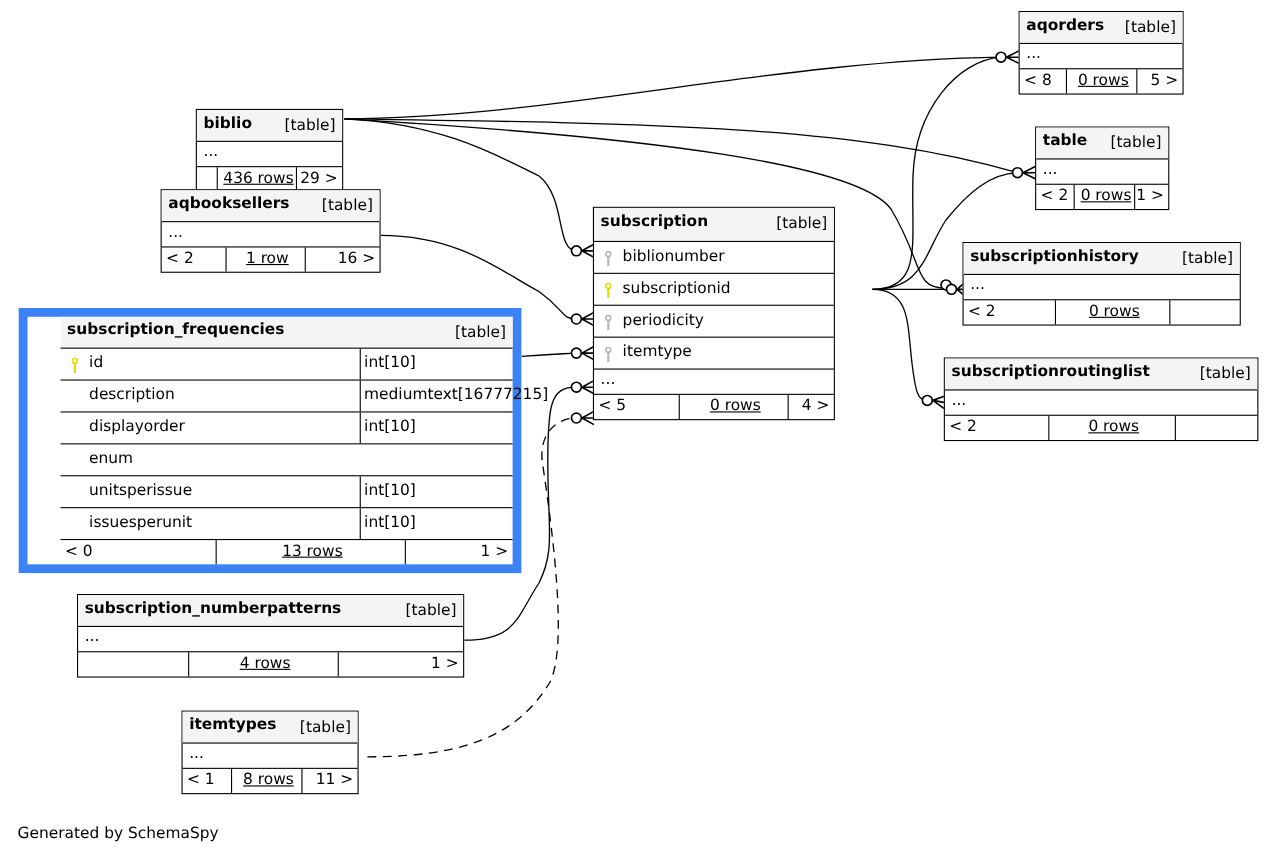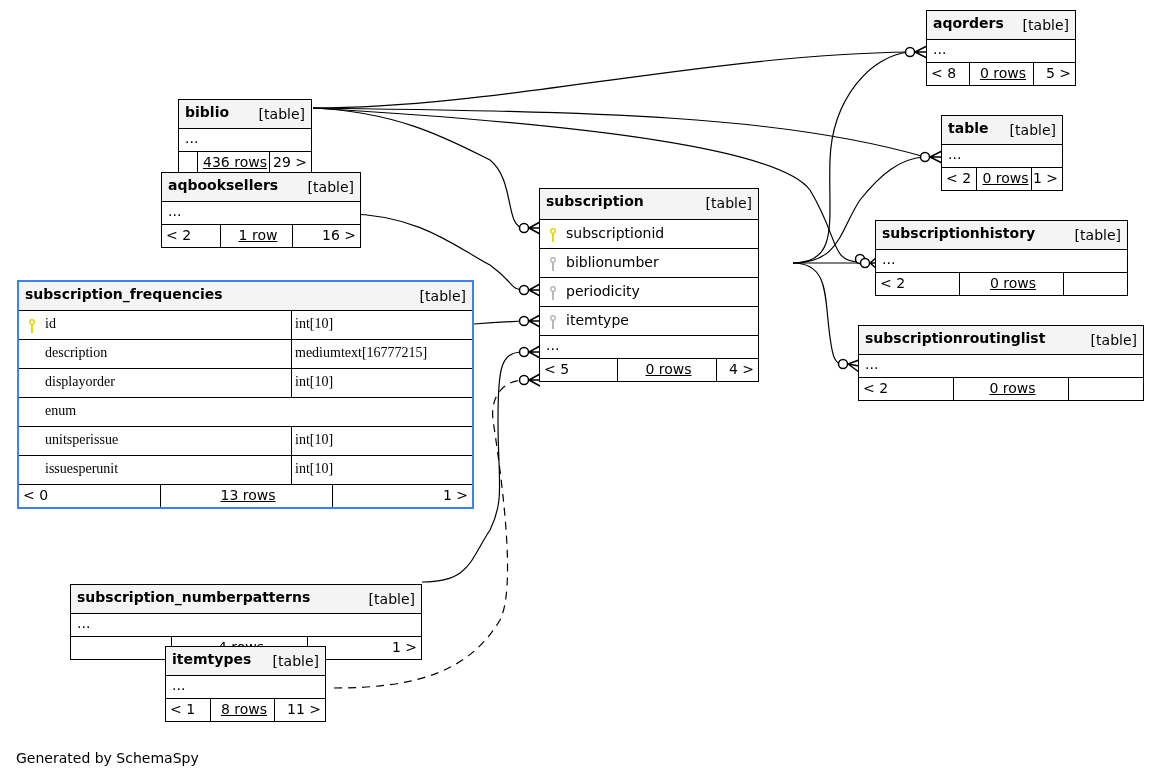--- a/index.html
+++ b/index.html
@@ -1,25 +1,25 @@
 <!DOCTYPE html>
 <html><head>
 <meta charset="utf-8">
 <style>
   html, body { margin:0; padding:0; background:#ffffff; }
   body { width:1160px; height:779px; position:relative; overflow:hidden;
          font-family:"DejaVu Sans", sans-serif; color:#000; }
   #edges { position:absolute; left:0; top:0; width:1160px; height:779px; pointer-events:none; }
   .tbl { position:absolute; border:1px solid #000; background:#fff; box-sizing:border-box; font-size:14px; }
-  .tbl.focus { border:2px solid #3b82f6; }
+  .tbl.focus { border:8px solid #3b82f6;padding-left:30px; }
   .hdr { background:#f4f4f4; border-bottom:1px solid #000; height:28px; position:relative; }
   .hdr .name { position:absolute; left:6px; top:4px; font-weight:bold; font-size:14px; }
   .hdr .kind { position:absolute; right:6px; top:6px; font-size:14px; }
   .row { border-bottom:1px solid #000; height:28px; position:relative; display:flex; }
-  .row .cell { height:100%; position:relative;font-family:Liberation Serif, serif; }
+  .row .cell { height:100%; position:relative; }
   .row .cell + .cell { border-left:1px solid #000; }
   .row .txt { position:absolute; left:26px; top:5px; white-space:nowrap; }
   .row .txt.plain { left:6px; }
   .key { position:absolute; left:10px; top:8px; width:6px; height:14px; }
   .ell { height:22px; border-bottom:1px solid #000; position:relative; }
   .ell span { position:absolute; left:6px; top:1px; }
   .foot { height:22px; display:flex; }
   .foot div { height:100%; position:relative; box-sizing:border-box; }
   .foot div + div { border-left:1px solid #000; }
   .foot span { position:absolute; top:2px; white-space:nowrap; }
@@ -139,21 +139,21 @@
       </div>
     <div class="c" style="width:55px">
         <span>0 rows</span>
       </div>
     <div class="r" style="flex:1">
         <span>1 &gt;</span>
       </div>
   </div>
 </div>
 
-<div class="tbl" style="left:146px;top:172px;width:200px;margin-left:15px;">
+<div class="tbl" style="left:146px;top:172px;width:200px;">
   <div class="hdr">
       <span class="name">aqbooksellers</span>
       <span class="kind">[table]</span>
     </div>
   <div class="ell">
       <span>...</span>
     </div>
   <div class="foot">
     <div class="l" style="width:58px">
         <span>&lt; 2</span>
@@ -164,40 +164,40 @@
     <div class="r" style="flex:1">
         <span>16 &gt;</span>
       </div>
   </div>
 </div>
 
 <div class="tbl" style="left:539px;top:188px;width:220px;">
   <div class="hdr" style="height:30px">
       <span class="name">subscription</span>
       <span class="kind">[table]</span>
+    </div>
+  <div class="row">
+      <svg class="key" viewBox="0 0 6 14">
+        <circle cx="3" cy="3" r="2.3" fill="none" stroke="#b8b8b8" stroke-width="1.5"></circle>
+        <line x1="3" y1="5" x2="3" y2="14" stroke="#b8b8b8" stroke-width="2"></line>
+      </svg>
+      <span class="txt">biblionumber</span>
     </div>
   <div class="row">
       <svg class="key" viewBox="0 0 6 14">
         <circle cx="3" cy="3" r="2.3" fill="none" stroke="#e6d800" stroke-width="1.5"></circle>
         <line x1="3" y1="5" x2="3" y2="14" stroke="#e6d800" stroke-width="2"></line>
       </svg>
       <span class="txt">subscriptionid</span>
     </div>
   <div class="row">
       <svg class="key" viewBox="0 0 6 14">
         <circle cx="3" cy="3" r="2.3" fill="none" stroke="#b8b8b8" stroke-width="1.5"></circle>
         <line x1="3" y1="5" x2="3" y2="14" stroke="#b8b8b8" stroke-width="2"></line>
       </svg>
-      <span class="txt">biblionumber</span>
-    </div>
-  <div class="row">
-      <svg class="key" viewBox="0 0 6 14">
-        <circle cx="3" cy="3" r="2.3" fill="none" stroke="#b8b8b8" stroke-width="1.5"></circle>
-        <line x1="3" y1="5" x2="3" y2="14" stroke="#b8b8b8" stroke-width="2"></line>
-      </svg>
       <span class="txt">periodicity</span>
     </div>
   <div class="row">
       <svg class="key" viewBox="0 0 6 14">
         <circle cx="3" cy="3" r="2.3" fill="none" stroke="#b8b8b8" stroke-width="1.5"></circle>
         <line x1="3" y1="5" x2="3" y2="14" stroke="#b8b8b8" stroke-width="2"></line>
       </svg>
       <span class="txt">itemtype</span>
     </div>
   <div class="ell">
@@ -318,21 +318,21 @@
       </div>
     <div class="c" style="width:115px">
         <span>0 rows</span>
       </div>
     <div class="r" style="flex:1">
         <span></span>
       </div>
   </div>
 </div>
 
-<div class="tbl" style="left:70px;top:540px;width:352px;margin-top:44px;">
+<div class="tbl" style="left:70px;top:540px;width:352px;">
   <div class="hdr">
       <span class="name">subscription_numberpatterns</span>
       <span class="kind">[table]</span>
     </div>
   <div class="ell">
       <span>...</span>
     </div>
   <div class="foot">
     <div class="l" style="width:100px">
         <span></span>

